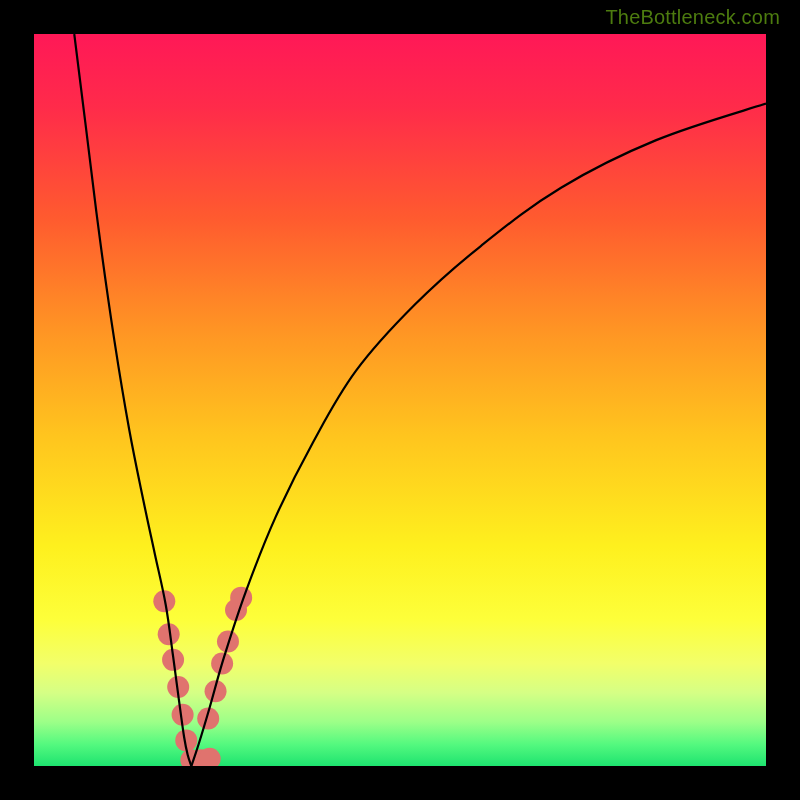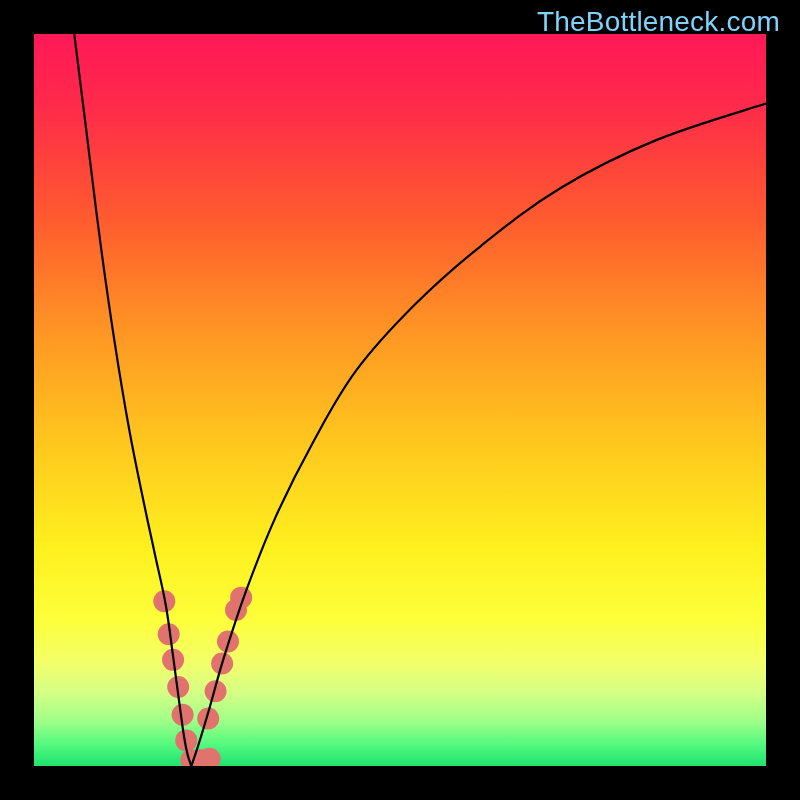--- a/index.html
+++ b/index.html
@@ -31,22 +31,22 @@
     inset: 0;
   }
   .curves {
     position: absolute;
     inset: 0;
   }
   .watermark {
     position: absolute;
     top: 6px;
     right: 20px;
-    color: #7dd3fc;
-    font-size: 28px;
+    color: #4d7c0f;
+    font-size: 20px;
     font-weight: 500;
     letter-spacing: 0.2px;
   }
 </style>
 </head>
 <body>
 
 <div class="frame">
 
   <div class="watermark">TheBottleneck.com</div>

